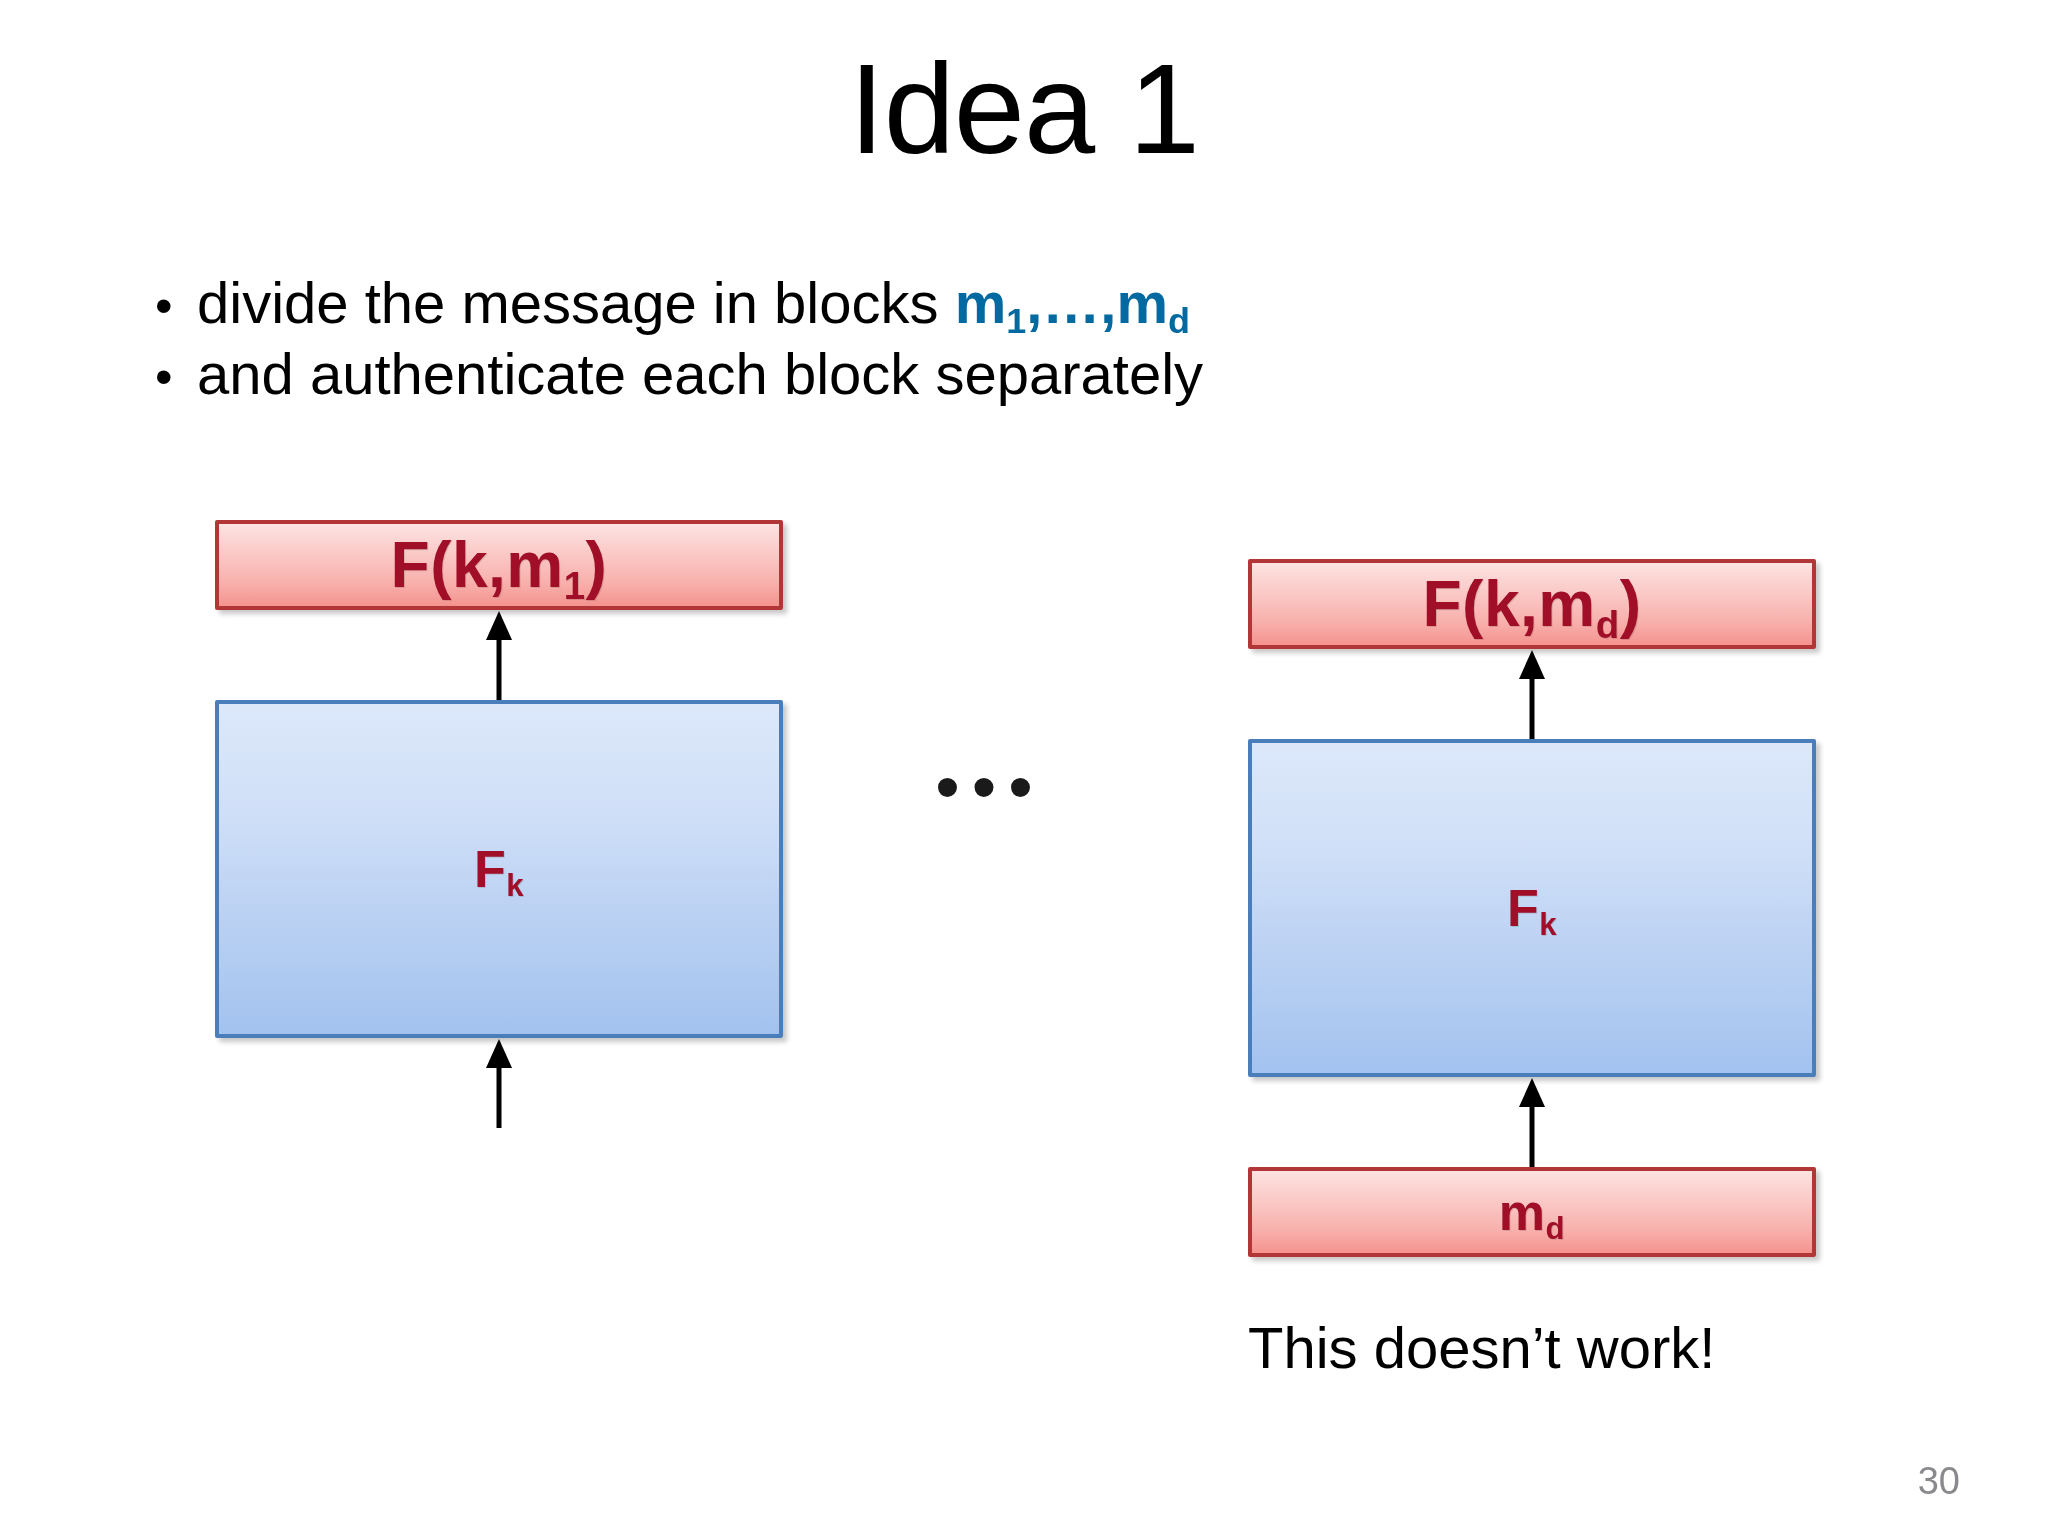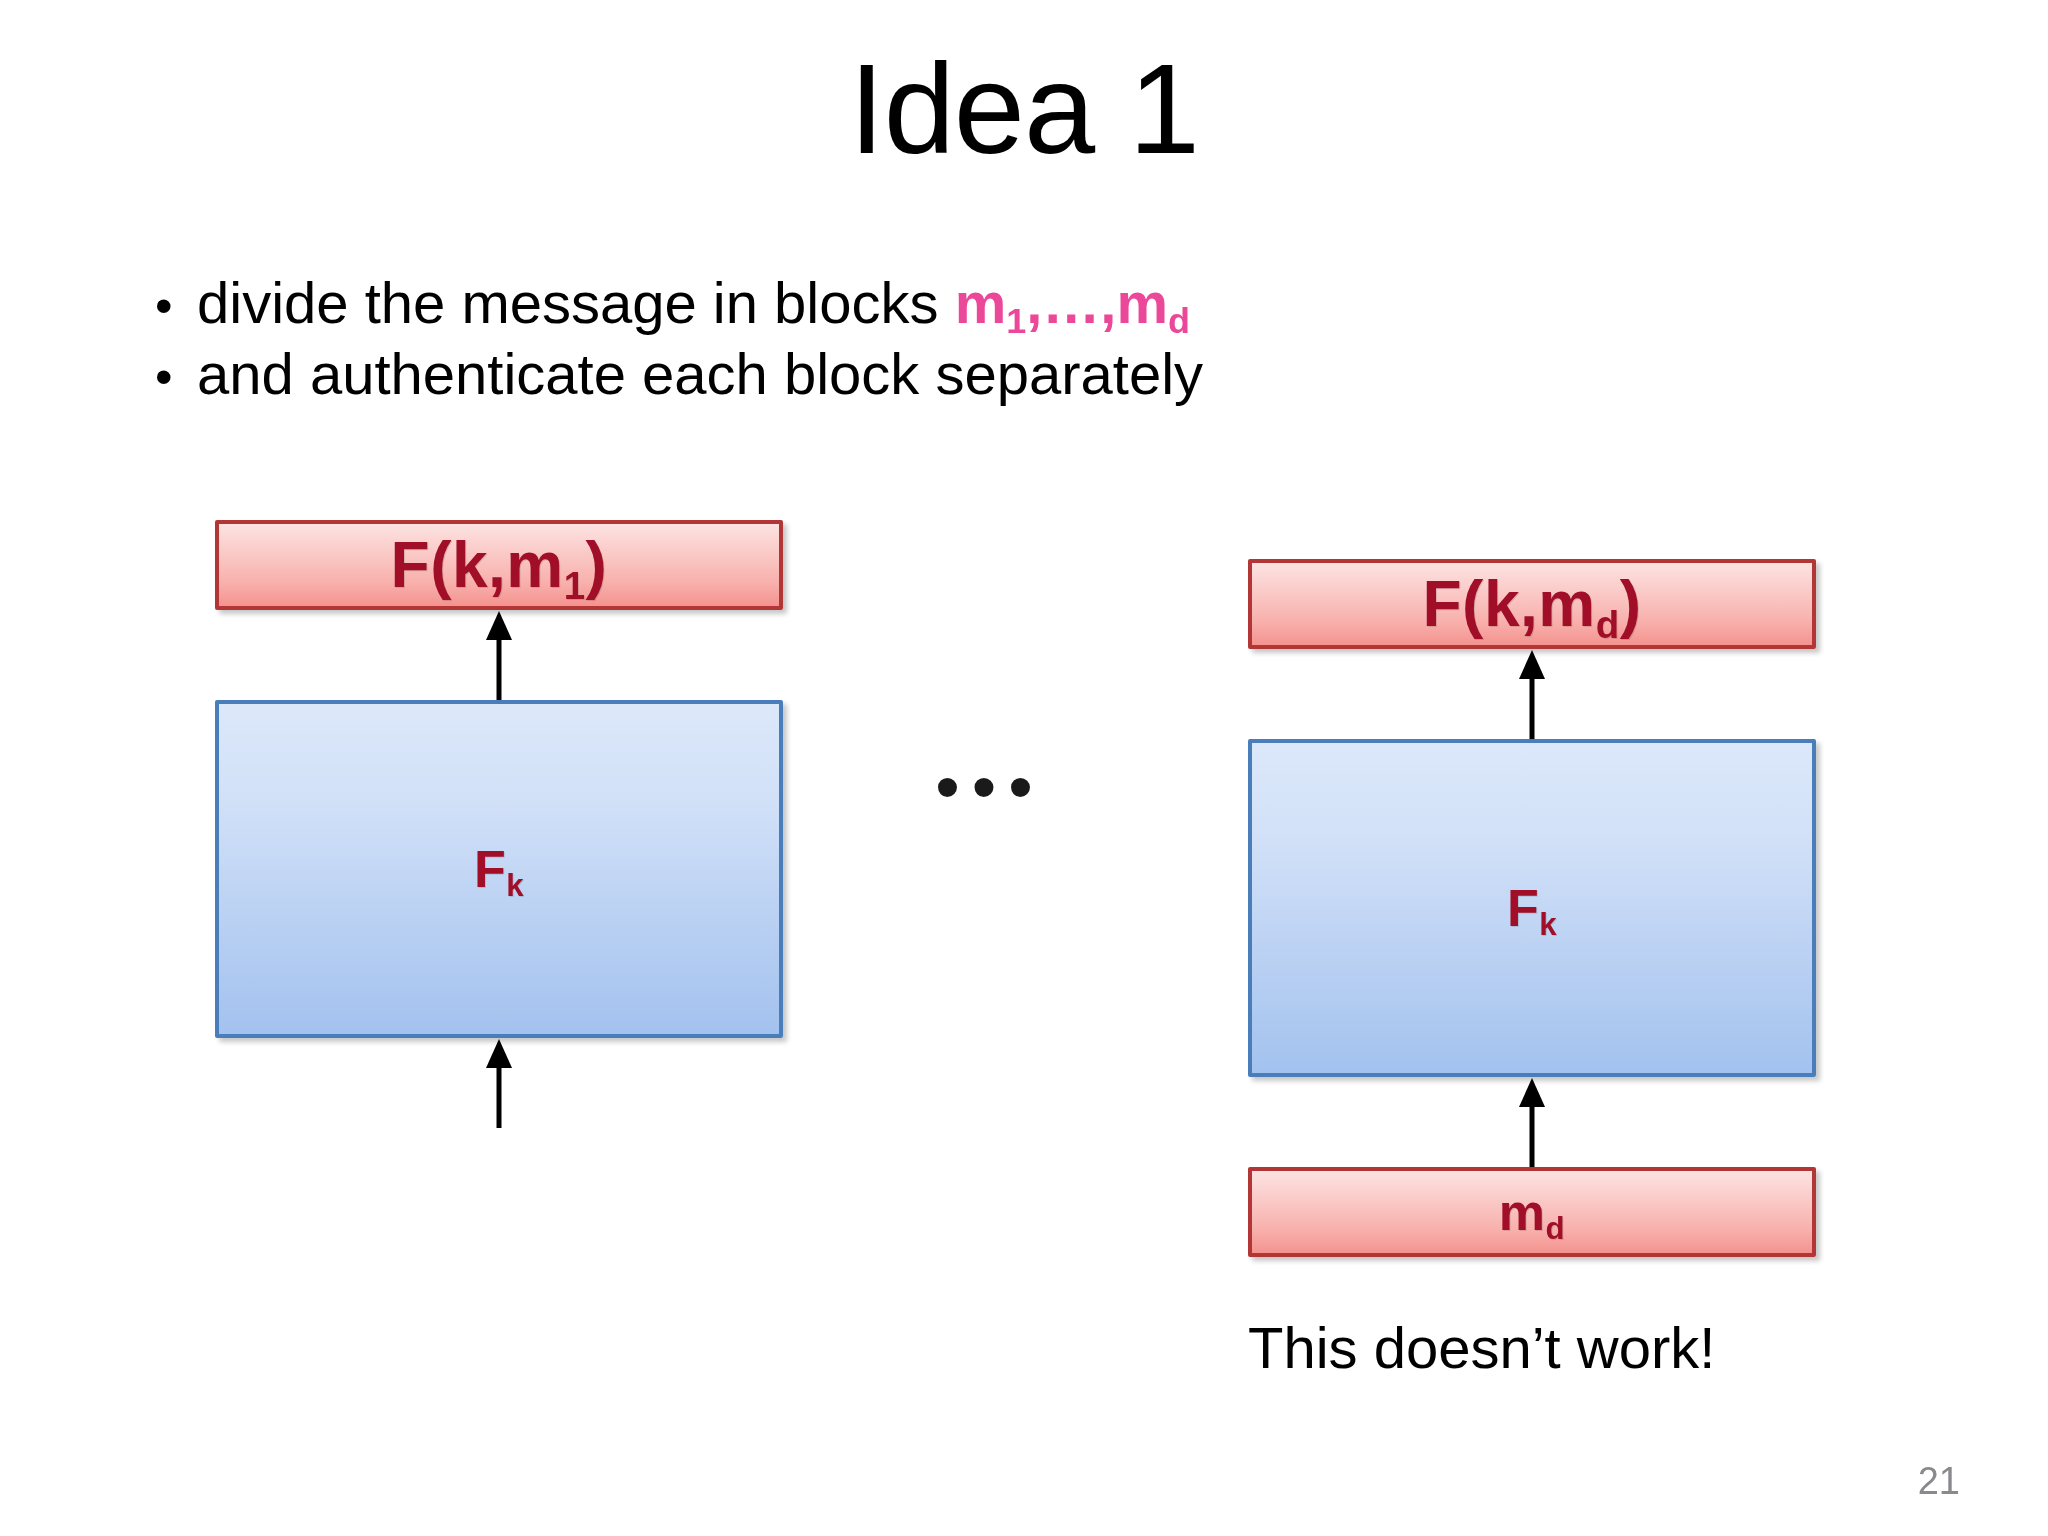--- a/index.html
+++ b/index.html
@@ -56,21 +56,21 @@
   .bullet-marker {
     display: inline-block;
     width: 42px;
     flex: 0 0 42px;
     font-size: 50px;
     line-height: 1;
     color: #000000;
   }
   .bullet-text { display: inline-block; }
   .accent {
-    color: #ec4899;
+    color: #0369a1;
     font-weight: bold;
   }
   sub {
     font-size: 0.62em;
     vertical-align: baseline;
     position: relative;
     top: 0.28em;
     line-height: 0;
   }
 
@@ -254,15 +254,15 @@
       <div class="pptbox box-red">
         <span class="box-label big"><span>m</span><sub>d</sub></span>
       </div>
 
     </div>
 
     <div id="caption">This doesn’t work!</div>
 
   </div>
 
-  <div id="page-number">21</div>
+  <div id="page-number">30</div>
 
 </div>
 
 </body></html>

